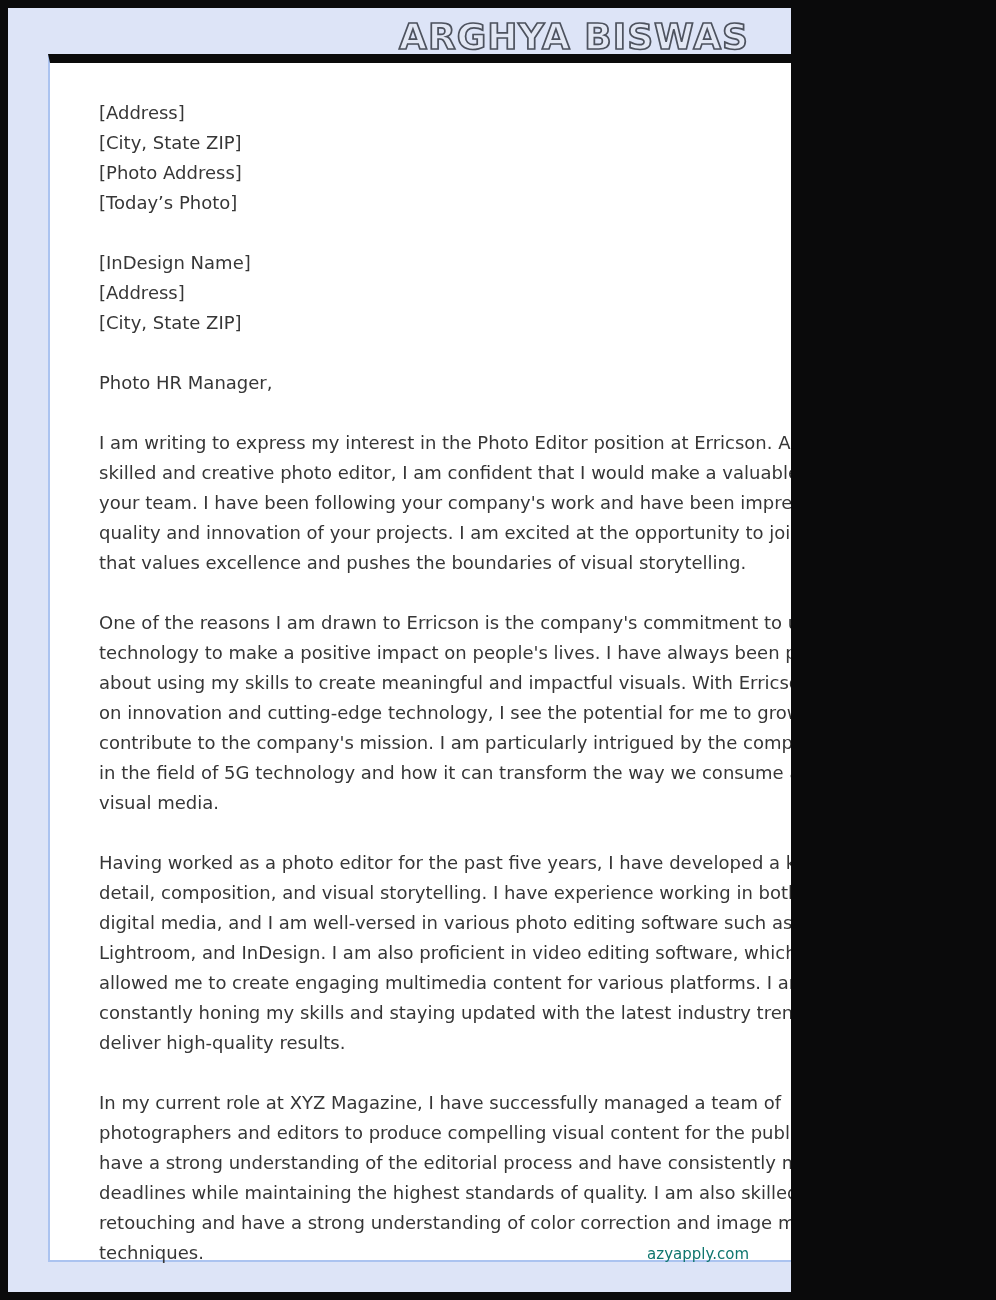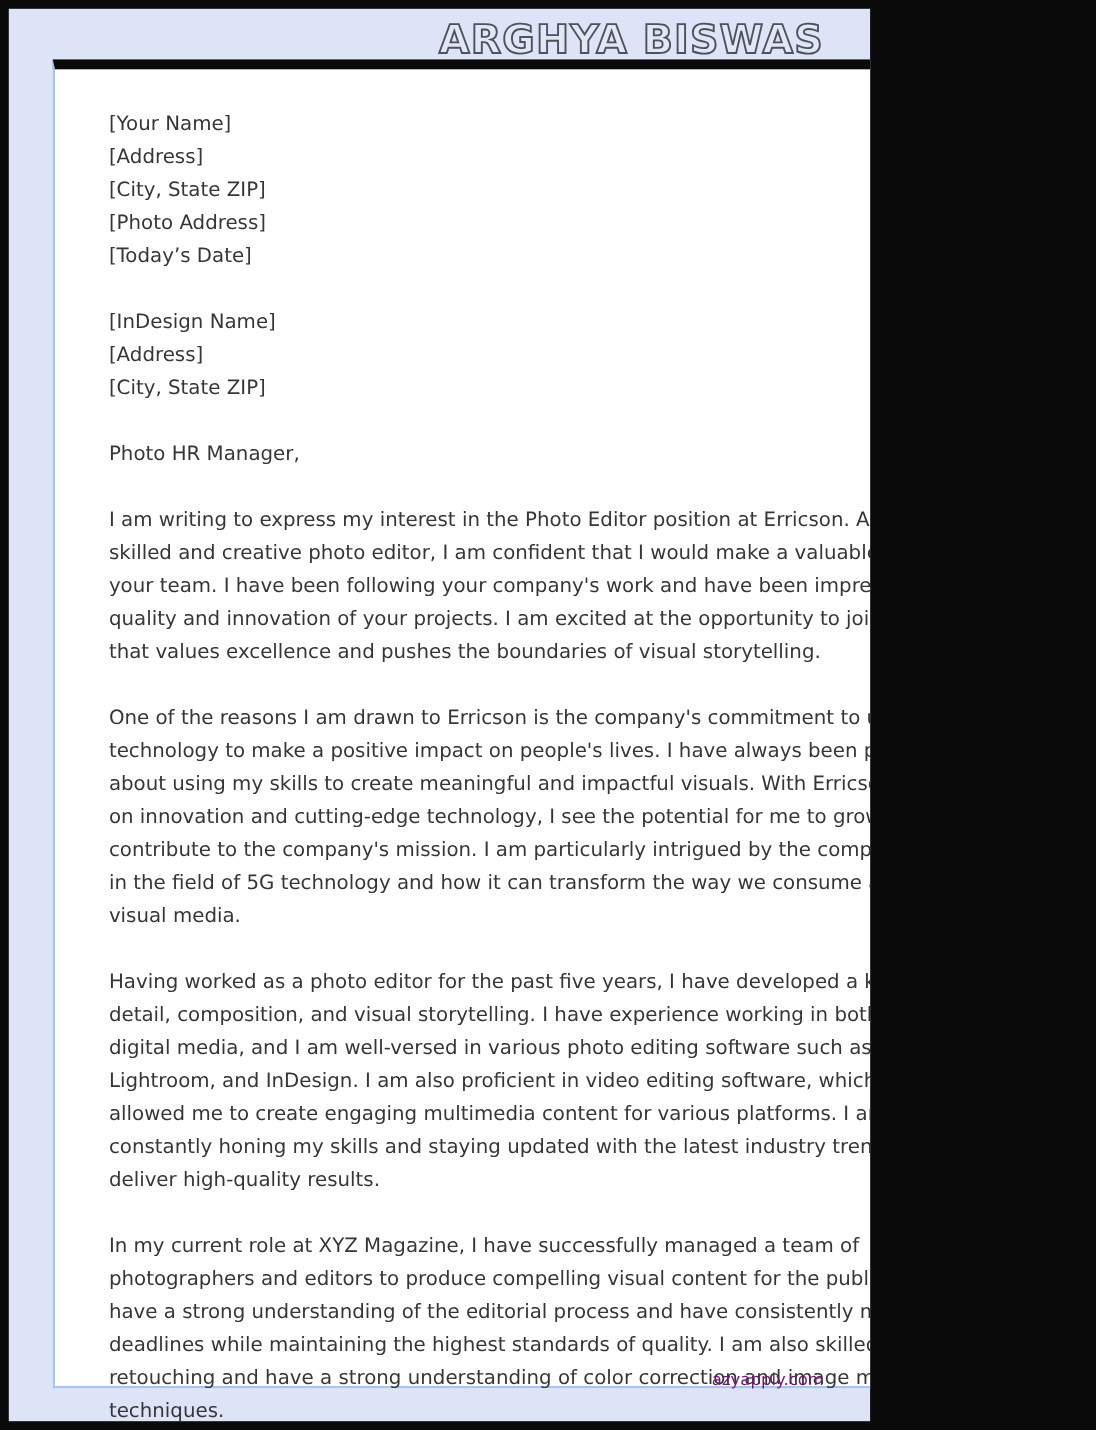--- a/index.html
+++ b/index.html
@@ -64,40 +64,39 @@
   .letter .block { margin: 0 0 30px 0; }
   .letter p     { margin: 0 0 30px 0; }
   .letter .line { height: 30px; }
 
   .watermark {
     position: absolute;
     top: 1236px;
     right: 42px;
     font-size: 15px;
     line-height: 20px;
-    color: #701a75;
+    color: #0f766e;
   }
 </style>
 </head>
 <body>
 
 <div class="canvas">
 
   <div class="header-name">ARGHYA BISWAS</div>
 
   <div class="page"></div>
 
   <div class="letter">
 
     <div class="block">
-      <div class="line">[Your Name]</div>
       <div class="line">[Address]</div>
       <div class="line">[City, State ZIP]</div>
       <div class="line">[Photo Address]</div>
-      <div class="line">[Today’s Date]</div>
+      <div class="line">[Today’s Photo]</div>
     </div>
 
     <div class="block">
       <div class="line">[InDesign Name]</div>
       <div class="line">[Address]</div>
       <div class="line">[City, State ZIP]</div>
     </div>
 
     <div class="block">Photo HR Manager,</div>
 

